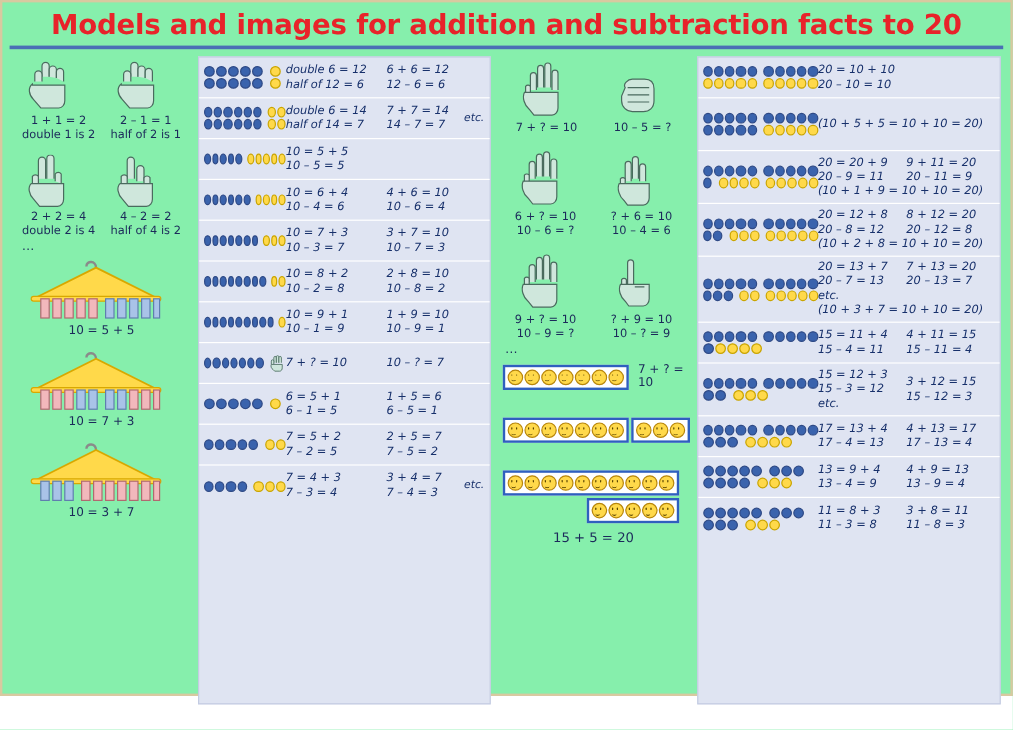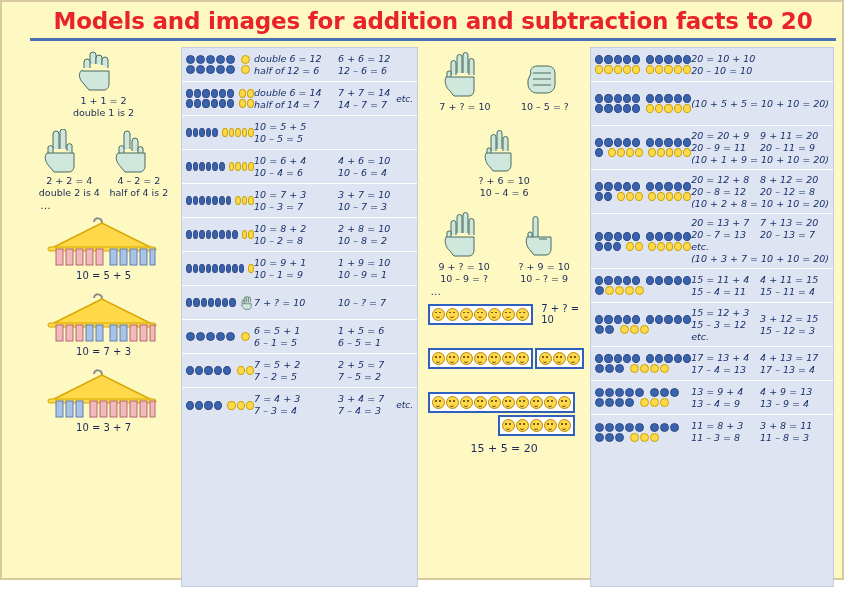--- a/index.html
+++ b/index.html
@@ -7,22 +7,21 @@
     width:844px;height:608px;
     background:#ffffff;
     font-family:"Liberation Sans", sans-serif;
     color:#1b2a5a;
     overflow:hidden;
   }
   .page{
     position:relative;width:844px;height:580px;
     border:2px solid #d8c9a0;
     box-sizing:border-box;
-    background:#fef9c3;
-    padding-left:22px;
+    background:#86efac;
   }
   .title{
     text-align:center;
     color:#e8232a;
     font-weight:bold;
     font-size:23px;
     letter-spacing:-0.2px;
     padding:6px 0 4px;
     font-family:"DejaVu Sans", sans-serif;
   }
@@ -140,20 +139,35 @@
               <path d="M17 13 v-9 a3 3 0 0 1 6 0 v9"></path>
                     <path d="M23 13 v-6 a3 3 0 0 1 6 0 v7"></path>
               <path d="M29 14 v-5 a3 3 0 0 1 6 0 v8"></path>
                     <path d="M11 17 v-6 a3 3 0 0 1 6 0 v6"></path>
               <path d="M9 19 c-4 3 -3 9 1 13 l6 7 h15 c3 0 5-3 5-6 v-13 h-27z"></path>
                   </g>
                 </svg>
             </span>
             <div class="cap">1 + 1 = 2
 double 1 is 2</div>
+          </div>
+          <div class="handcell">
+            <span class="hand">
+              <svg width="44" height="42" viewBox="0 0 44 42">
+                  <g fill="#cfe7dc" stroke="#4a6b5e" stroke-width="1">
+              <path d="M17 13 v-9 a3 3 0 0 1 6 0 v9"></path>
+                    <path d="M23 13 v-6 a3 3 0 0 1 6 0 v7"></path>
+              <path d="M29 14 v-5 a3 3 0 0 1 6 0 v8"></path>
+                    <path d="M11 17 v-6 a3 3 0 0 1 6 0 v6"></path>
+              <path d="M9 19 c-4 3 -3 9 1 13 l6 7 h15 c3 0 5-3 5-6 v-13 h-27z"></path>
+                  </g>
+                </svg>
+            </span>
+            <div class="cap">2 – 1 = 1
+half of 2 is 1</div>
           </div>
         </div>
 
         <div class="handrow" style="margin-top:10px">
           <div class="handcell">
             <span class="hand">
               <svg width="44" height="44" viewBox="0 0 44 44">
                   <g fill="#cfe7dc" stroke="#4a6b5e" stroke-width="1">
               <path d="M14 20 v-15 a3 3 0 0 1 6 0 v15"></path>
                     <path d="M21 20 v-17 a3 3 0 0 1 6 0 v17"></path>
@@ -536,20 +550,36 @@
                 </g>
               </svg>
           </span>
           <div class="cap">10 – 5 = ?</div>
         </div>
       </div>
 
       <div class="handrow" style="margin-top:12px">
         <div class="handcell">
           <span>
+            <svg width="46" height="48" viewBox="0 0 46 48">
+                <g fill="#cfe7dc" stroke="#4a6b5e" stroke-width="1">
+            <path d="M12 24 v-12 a2.5 2.5 0 0 1 5 0 v12"></path>
+                  <path d="M18 22 v-16 a2.5 2.5 0 0 1 5 0 v16"></path>
+            <path d="M24 22 v-18 a2.5 2.5 0 0 1 5 0 v18"></path>
+                  <path d="M30 24 v-14 a2.5 2.5 0 0 1 5 0 v14"></path>
+            <path d="M8 28 v-7 a2.5 2.5 0 0 1 4 0 v7"></path>
+            <path d="M7 26 c-2 4 0 11 4 14 l4 5 h15 c3 0 5-3 5-6 v-13 h-28z"></path>
+                </g>
+              </svg>
+          </span>
+          <div class="cap">6 + ? = 10
+10 – 6 = ?</div>
+        </div>
+        <div class="handcell">
+          <span>
             <svg width="40" height="48" viewBox="0 0 40 48">
                 <g fill="#cfe7dc" stroke="#4a6b5e" stroke-width="1">
             <path d="M12 26 v-14 a2.5 2.5 0 0 1 5 0 v14"></path>
                   <path d="M18 24 v-16 a2.5 2.5 0 0 1 5 0 v16"></path>
             <path d="M24 26 v-12 a2.5 2.5 0 0 1 5 0 v12"></path>
             <path d="M8 30 v-6 a2.5 2.5 0 0 1 4 0 v6"></path>
             <path d="M7 28 c-2 4 0 11 4 14 l3 4 h13 c3 0 5-3 5-6 v-12 h-25z"></path>
                 </g>
               </svg>
           </span>

